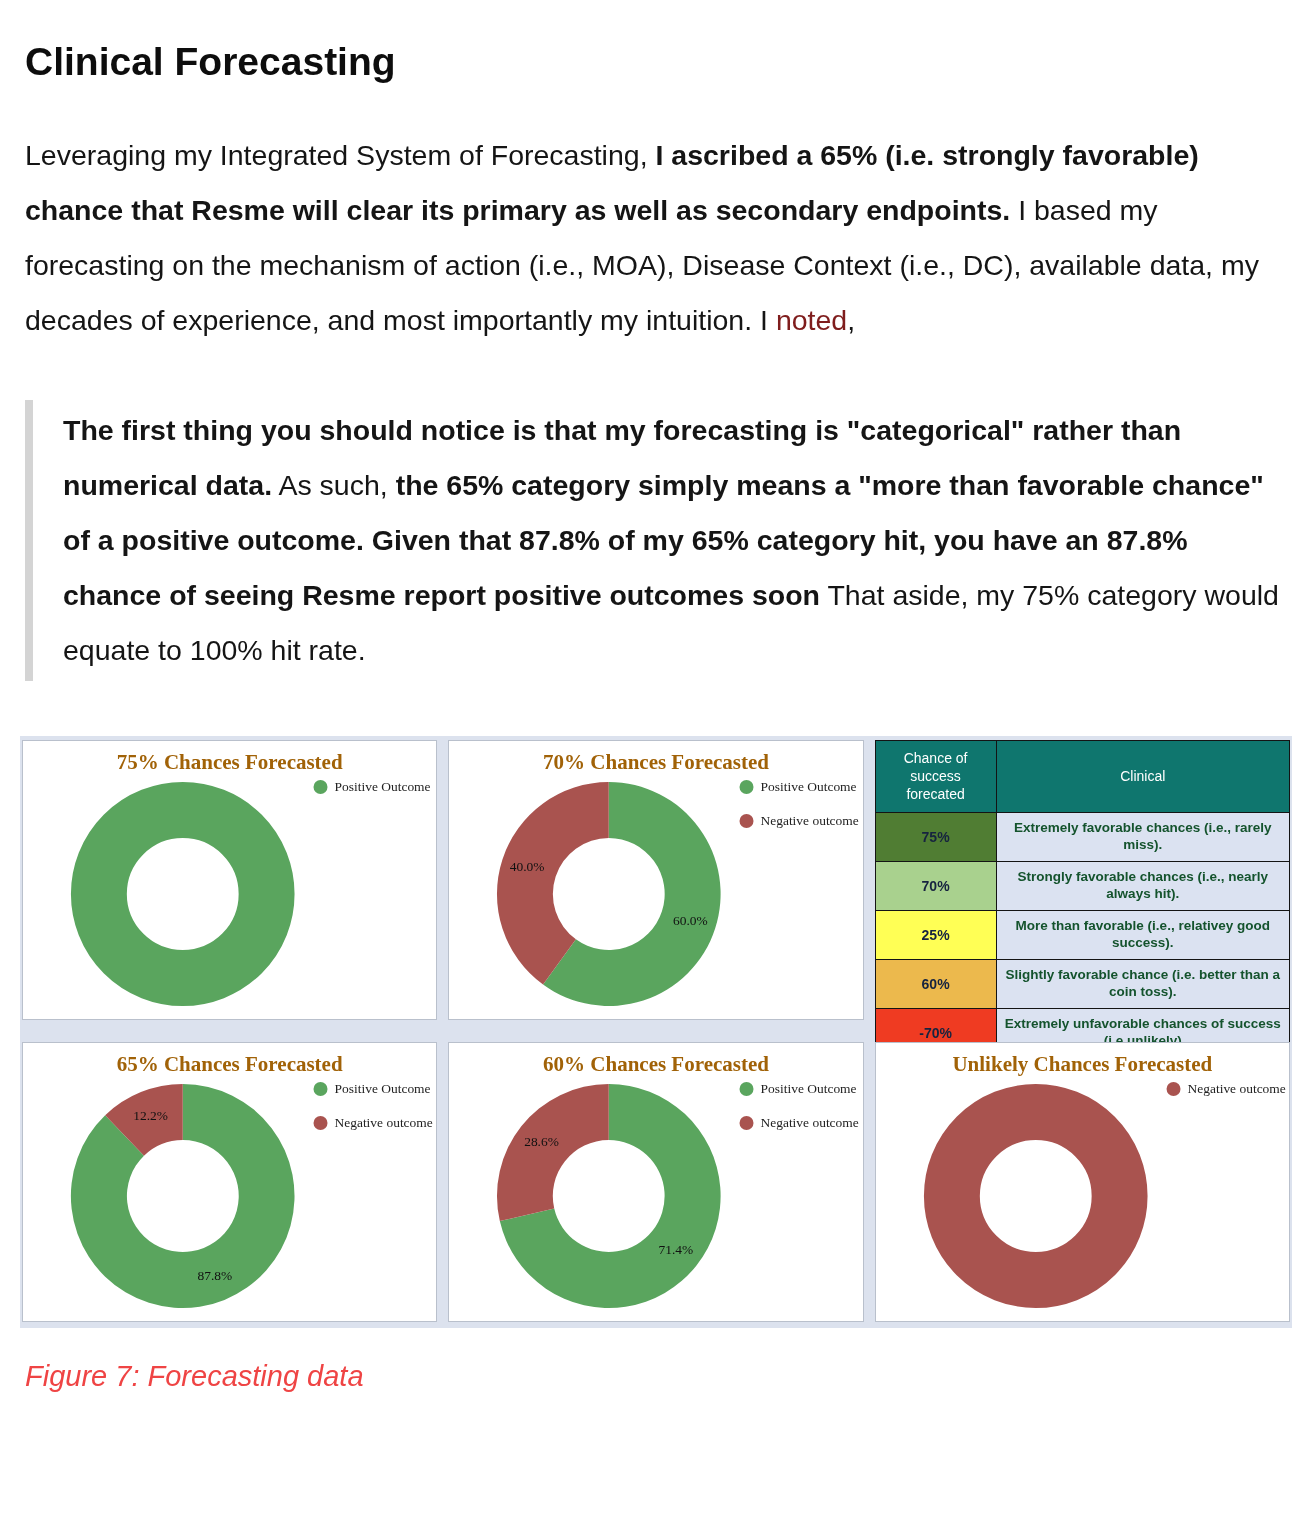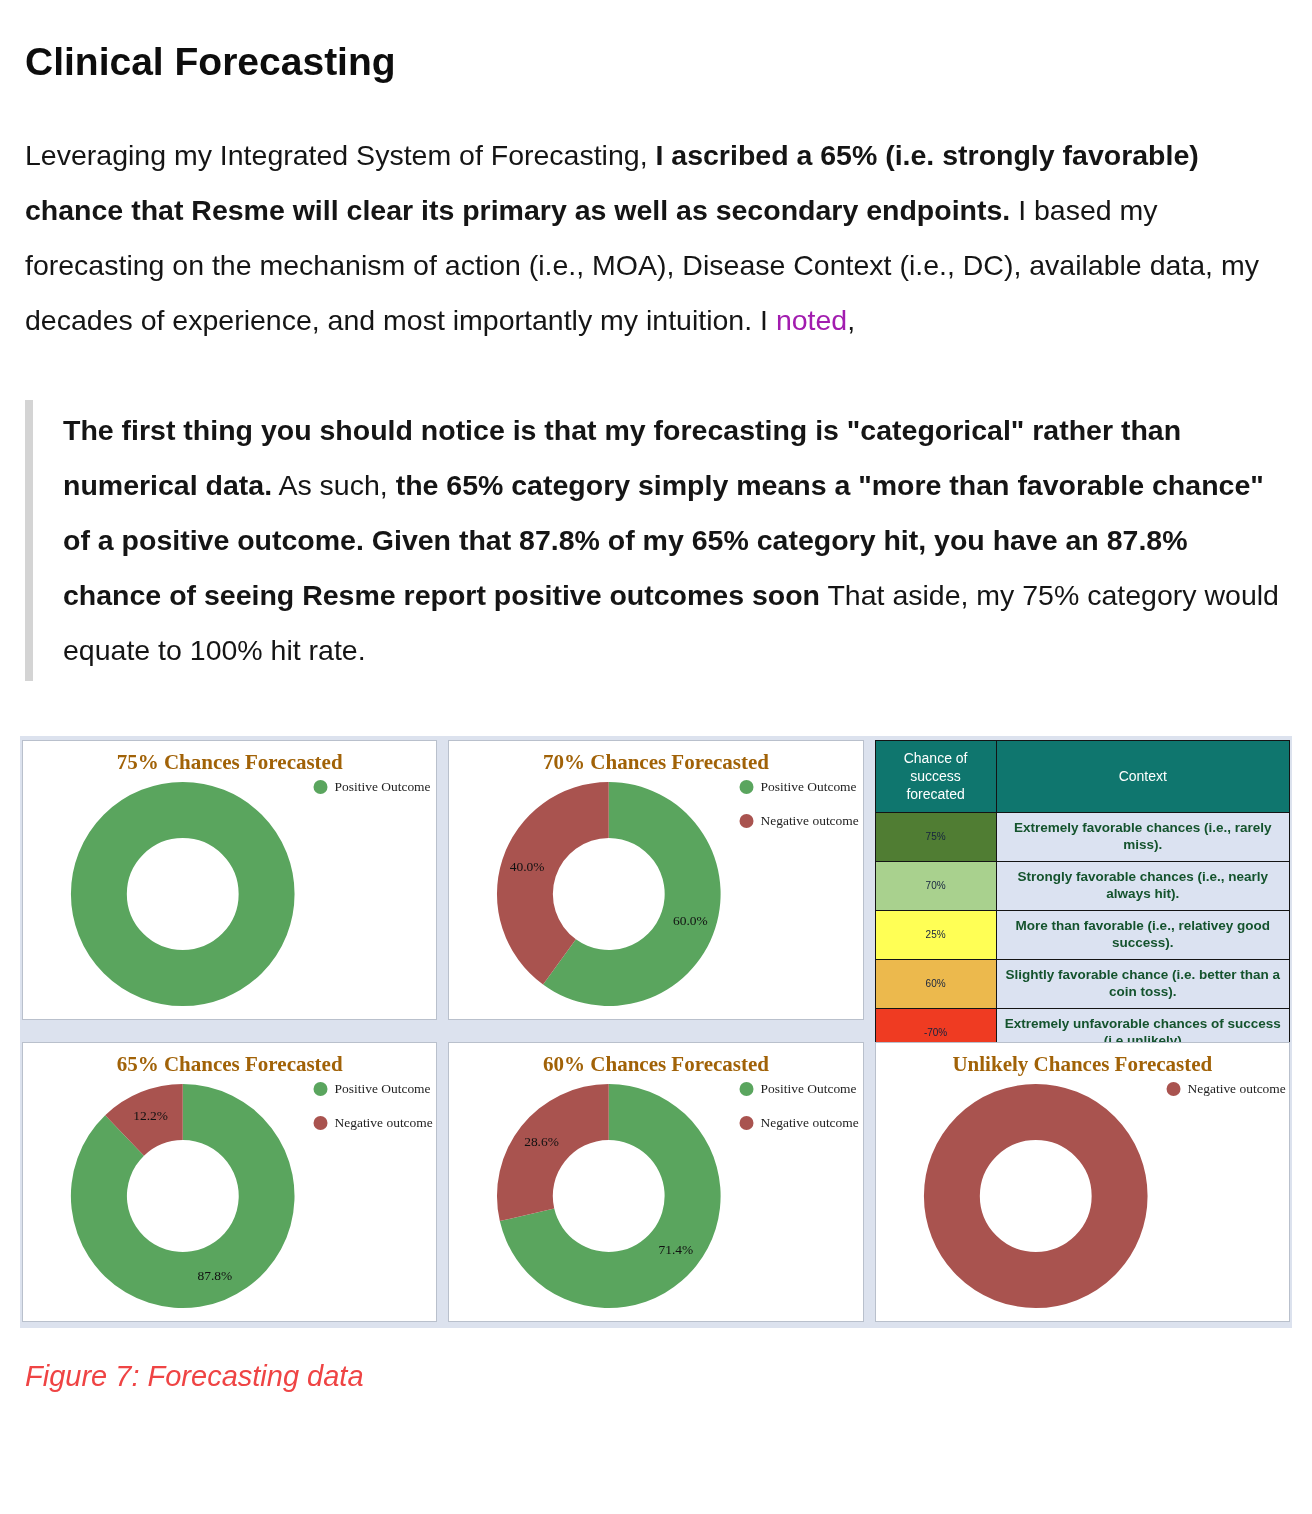--- a/index.html
+++ b/index.html
@@ -2,21 +2,21 @@
 <html><head>
 <meta charset="utf-8">
 <style>
   html,body { margin:0; padding:0; background:#ffffff; }
   body { width:1312px; font-family:"Liberation Sans", sans-serif; color:#151515; }
 
   h1.page-title { font-size:39px; font-weight:700; margin:40px 25px 0 25px; color:#0d0d0d; }
 
   p.intro { font-size:28.5px; line-height:55px; margin:44px 22px 0 25px; }
   p.intro strong, blockquote strong { font-weight:700; }
-  a.noted-link { color:#a21caf; text-decoration:none; cursor:pointer; }
+  a.noted-link { color:#7f1d1d; text-decoration:none; cursor:pointer; }
 
   blockquote.quote { margin:52px 25px 0 25px; padding:3px 0 3px 30px;
     border-left:8px solid #d4d4d4; font-size:28.5px; line-height:55px; }
 
   .figure { margin:55px 20px 0 20px; background:#dce2ee;
     display:grid; grid-template-columns:repeat(3,1fr); gap:22px 11px;
     padding:4px 2px 6px 2px; box-sizing:border-box; }
   .panel { position:relative; background:#ffffff; border:1px solid #b9c0cc;
     height:280px; box-sizing:border-box; overflow:hidden; }
   .cell-table { height:280px; }
@@ -25,21 +25,21 @@
     font-family:"Liberation Serif", serif; font-weight:700; font-size:21px; color:#a16207; }
   svg.donut { position:absolute; left:0; top:0; width:100%; height:100%; }
   .slice-label  { font-family:"Liberation Serif", serif; font-size:13.5px; fill:#111; }
   .legend-label { font-family:"Liberation Serif", serif; font-size:13.5px; fill:#222; }
 
   table.meaning-table { width:100%; border-collapse:collapse; table-layout:fixed; }
   table.meaning-table th, table.meaning-table td { border:1px solid #141414; }
   table.meaning-table thead th { background:#0f766e; color:#ffffff; font-size:14px;
     font-weight:400; padding:8px 4px; line-height:1.3; }
   th.chance-col { width:27%; }
-  td.chance-cell { font-size:10px; font-weight:400; text-align:center; color:#16233f;
+  td.chance-cell { font-size:14px; font-weight:700; text-align:center; color:#16233f;
     padding:2px; }
   td.meaning-cell { background:#dbe2f1; font-size:13.5px; font-weight:700; color:#14532d;
     text-align:center; line-height:1.25; padding:4px 8px; height:40px; }
 
   p.caption { margin:32px 25px 0 25px; font-style:italic; font-size:29px; color:#ef4444; }
 </style>
 </head>
 <body>
 
 <main>
@@ -73,21 +73,21 @@
           <text x="312" y="84.5" class="legend-label">Negative outcome</text>
         </svg>
       <div class="chart-title">70% Chances Forecasted</div>
     </div>
 
     <div class="cell-table">
       <table class="meaning-table">
         <thead>
           <tr>
             <th class="chance-col">Chance of success forecated</th>
-            <th>Context</th>
+            <th>Clinical</th>
           </tr>
         </thead>
         <tbody>
             <tr>
               <td class="chance-cell" style="background: rgb(80, 125, 51);">75%</td>
               <td class="meaning-cell">Extremely favorable chances (i.e., rarely miss).</td>
             </tr>
             <tr>
               <td class="chance-cell" style="background: rgb(169, 209, 142);">70%</td>
               <td class="meaning-cell">Strongly favorable chances (i.e., nearly always hit).</td>

